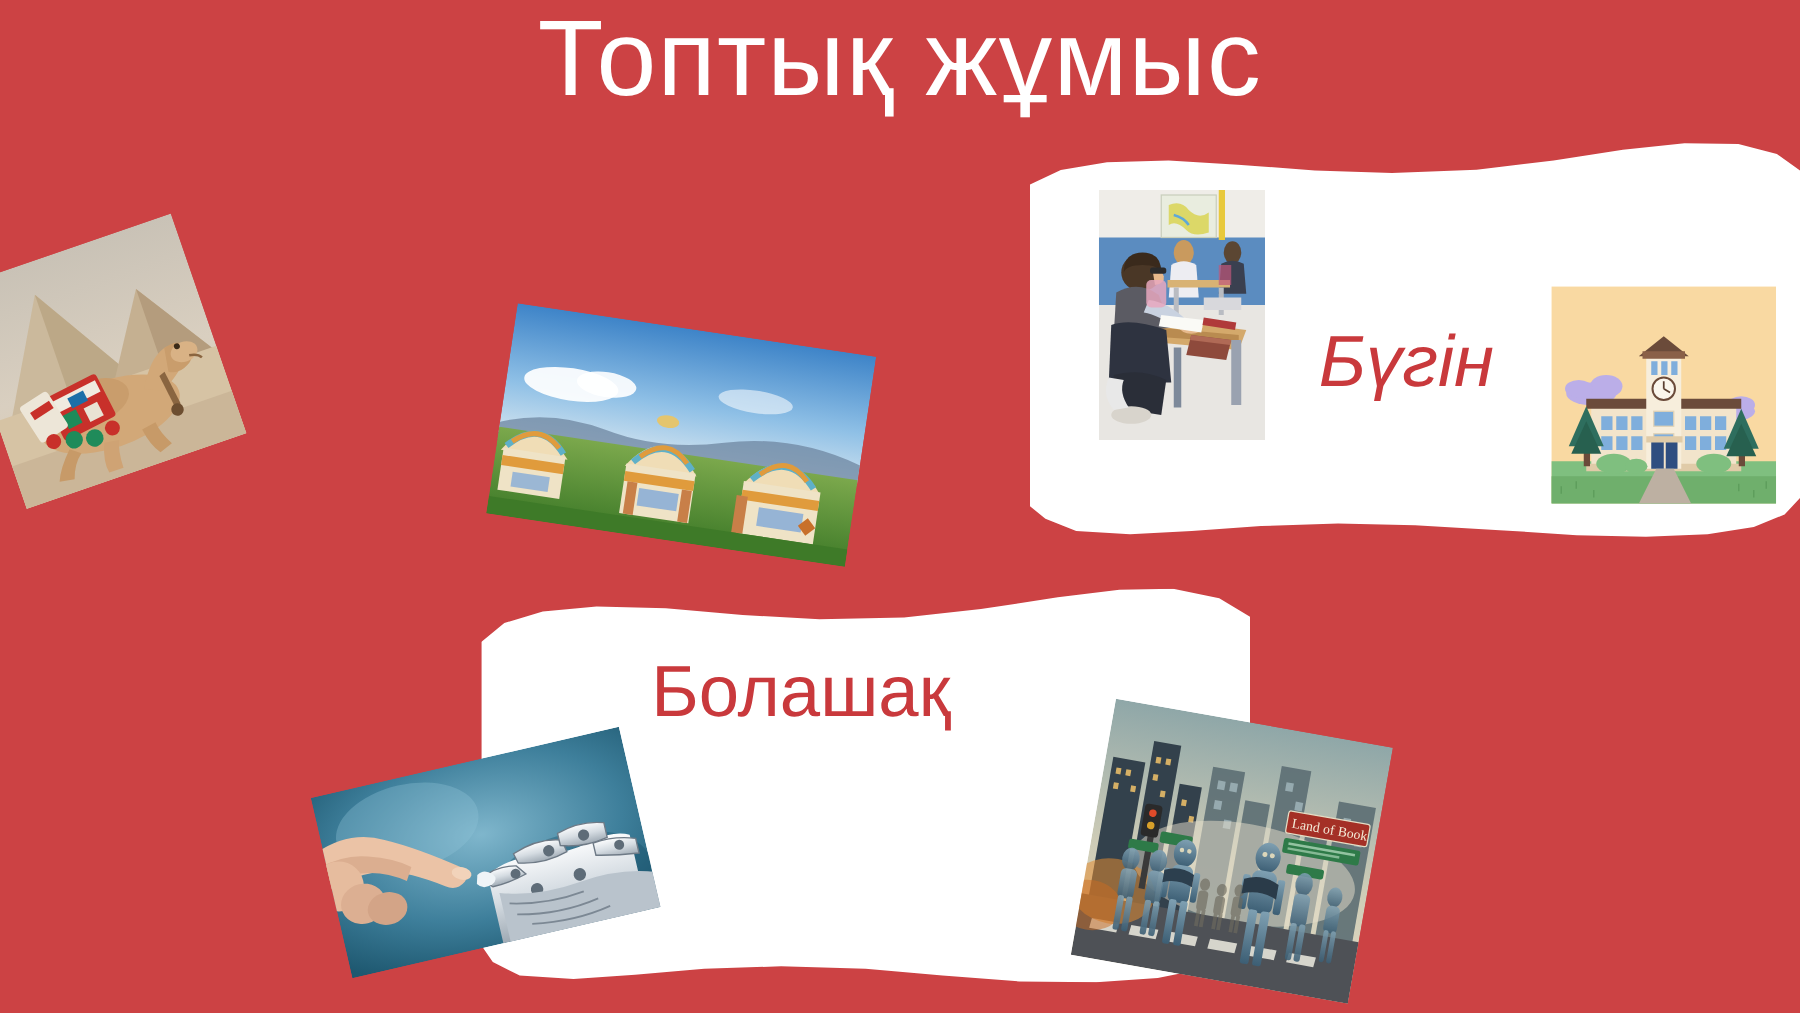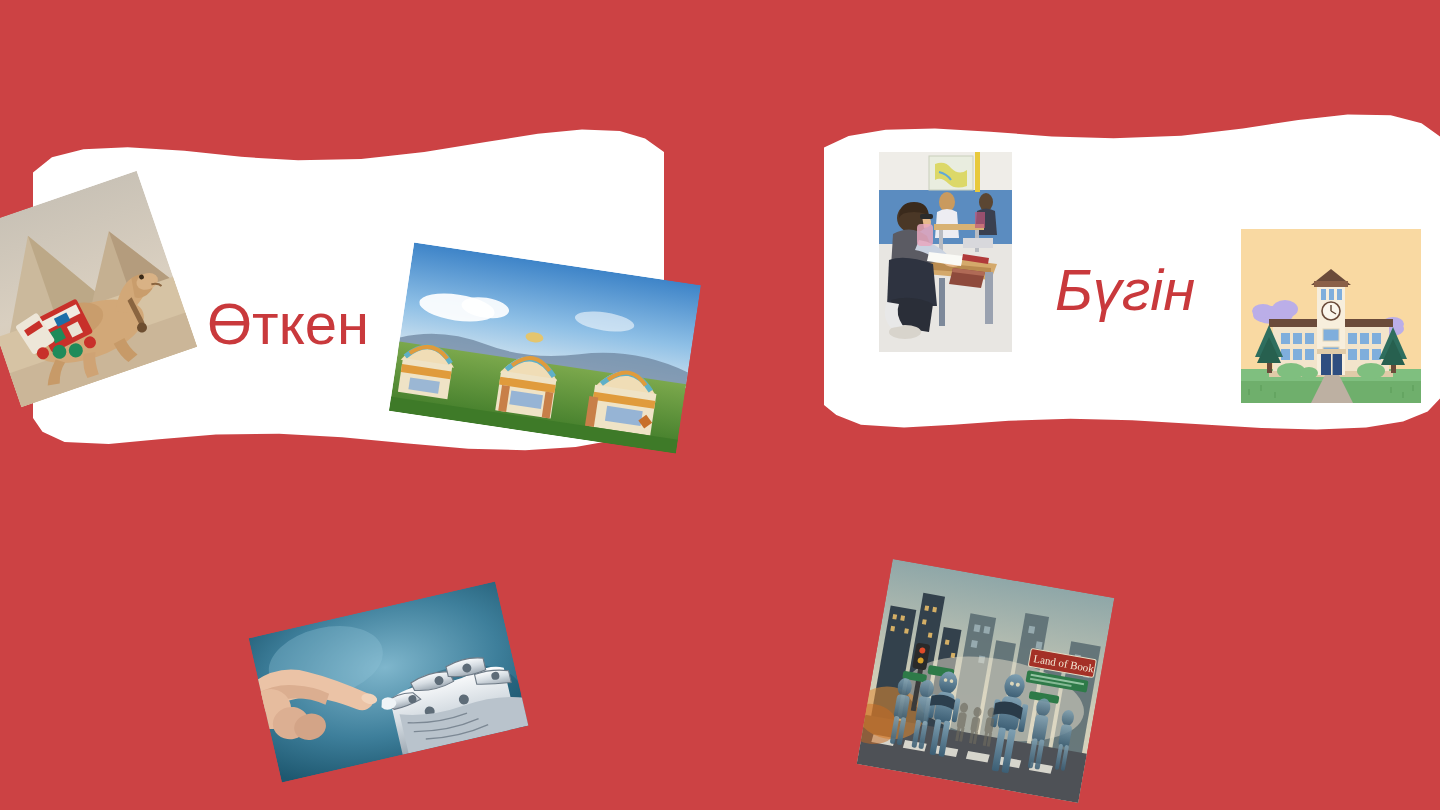--- a/index.html
+++ b/index.html
@@ -112,24 +112,22 @@
   #photo-classroom{left:879px;top:152px;width:133px;height:200px;}
   #photo-school{left:1241px;top:229px;width:180px;height:174px;}
   #photo-robothand{left:262px;top:608px;width:253px;height:148px;transform:rotate(-13deg);}
   #photo-robotcity{left:873px;top:577px;width:225px;height:208px;transform:rotate(10deg);}
 </style>
 </head>
 <body>
 
 <div id="stage">
 
-
-  <div class="card" id="card-past">
-    <div class="card-label">Өткен</div>
-  </div>
+  <div class="slide-title">Топтық жұмыс</div>
+
 
   <div class="photo" id="photo-camel">
     <svg viewBox="0 0 186 186" preserveAspectRatio="none">
       <defs>
         <linearGradient id="skyDesert" x1="0" y1="0" x2="0" y2="1">
           <stop offset="0%" stop-color="#C9C2B6"></stop>
             <stop offset="55%" stop-color="#D9CFC0"></stop>
           <stop offset="100%" stop-color="#D7C8AF"></stop>
         </linearGradient>
       </defs>
@@ -338,20 +336,23 @@
       <rect x="150" y="128" width="5" height="16" fill="#6B4B3A"></rect>
       <polygon points="152,98 166,130 138,130" fill="#2E6E5E"></polygon>
       <polygon points="152,110 164,136 140,136" fill="#27604F"></polygon>
 
       <ellipse cx="50" cy="142" rx="14" ry="8" fill="#7FBF7F"></ellipse>
       <ellipse cx="130" cy="142" rx="14" ry="8" fill="#7FBF7F"></ellipse>
       <ellipse cx="68" cy="144" rx="9" ry="6" fill="#7FBF7F"></ellipse>
     </svg>
   </div>
 
+  <div class="card" id="card-future">
+    <div class="card-label">Болашақ</div>
+  </div>
 
   <div class="photo" id="photo-robothand">
     <svg viewBox="0 0 253 148" preserveAspectRatio="none">
       <defs>
         <radialGradient id="tealBg" cx="50%" cy="40%" r="75%">
           <stop offset="0%" stop-color="#7FB6CC"></stop>
             <stop offset="60%" stop-color="#3E7F9B"></stop>
           <stop offset="100%" stop-color="#1E5870"></stop>
         </radialGradient>
         <linearGradient id="metal" x1="0" y1="0" x2="0" y2="1">

